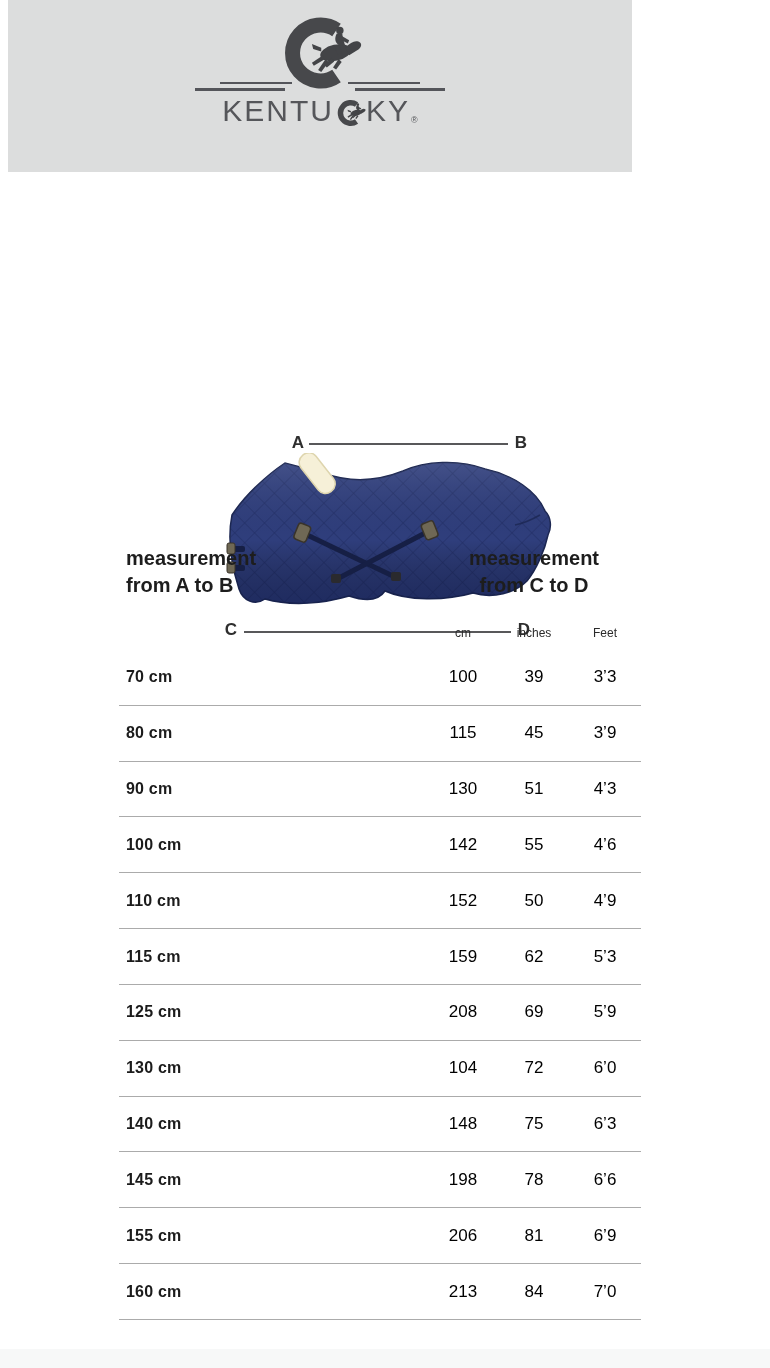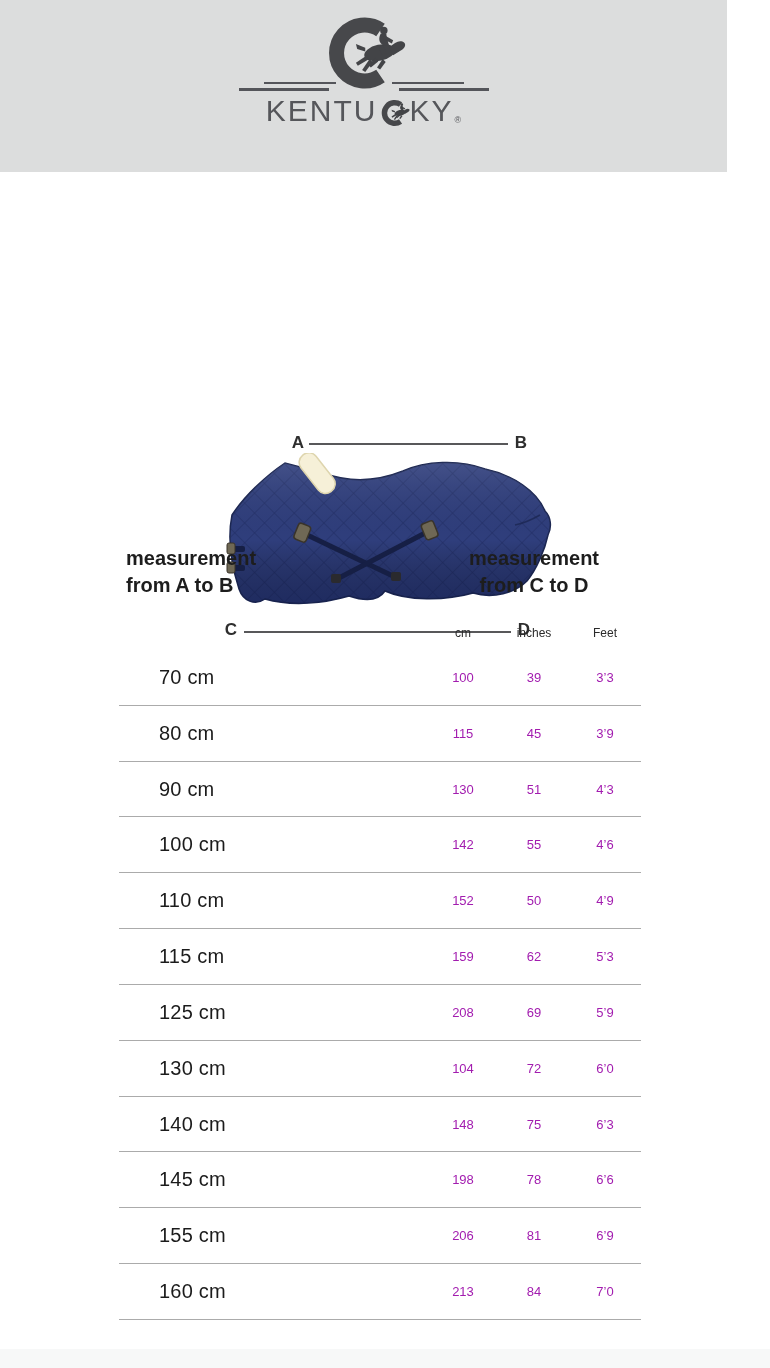--- a/index.html
+++ b/index.html
@@ -2,21 +2,21 @@
 <html><head>
 <meta charset="utf-8">
 <style>
   html,body{margin:0;padding:0;background:#ffffff;}
   .canvas{
     position:relative;width:770px;height:1368px;margin:0 auto;
     background:#ffffff;overflow:hidden;
     font-family:"Liberation Sans",sans-serif;color:#1f1f1f;
   }
   
-  .band{position:absolute;left:0;top:0;width:727px;height:172px;background:#dcdddd;}
+  .band{position:absolute;left:8px;top:0;width:624px;height:172px;background:#dcdddd;}
   .logo{position:absolute;left:calc(50% - 132px);top:12px;width:264px;height:120px;}
   .emblem{display:block;margin:0 auto;}
   .emblem-line{position:absolute;background:#54555a;}
   .line-left-thin{left:32px;top:70px;width:72px;height:2px;}
   .line-left-thick{left:7px;top:76px;width:90px;height:3px;}
   .line-right-thin{left:160px;top:70px;width:72px;height:2px;}
   .line-right-thick{left:167px;top:76px;width:90px;height:3px;}
   .wordmark{
     position:absolute;left:0;top:82px;width:264px;
     display:flex;align-items:center;justify-content:center;
@@ -47,22 +47,22 @@
   }
   .thead .h-right{
     position:absolute;left:308px;top:0;width:214px;text-align:center;
     font-size:20px;line-height:27px;font-weight:600;color:#1d1d1d;
   }
   .cols{display:grid;grid-template-columns:1fr 72px 70px 72px;}
   .units{height:51px;align-items:end;padding:0;}
   .units div{font-size:12px;color:#2a2a2a;text-align:center;padding-bottom:10px;}
   .units .u-spacer{text-align:left;}
   .trow{height:55.83px;border-bottom:1px solid #ababab;align-items:center;box-sizing:border-box;}
-  .trow .r-label{padding-left:7px;font-size:20px;font-weight:400;color:#1b1b1b;letter-spacing:.2px;margin-left:33px;}
-  .trow .r-val{text-align:center;font-size:13px;color:#a21caf;}
+  .trow .r-label{padding-left:7px;font-size:16px;font-weight:700;color:#1b1b1b;letter-spacing:.2px;}
+  .trow .r-val{text-align:center;font-size:17px;color:#000000;}
   
   .footer-band{position:absolute;left:0;top:1349px;width:770px;height:19px;background:#f7f8f8;}
 </style>
 </head>
 <body>
 
 <div class="canvas">
 
   <svg width="0" height="0" style="position:absolute" aria-hidden="true">
     <defs>

